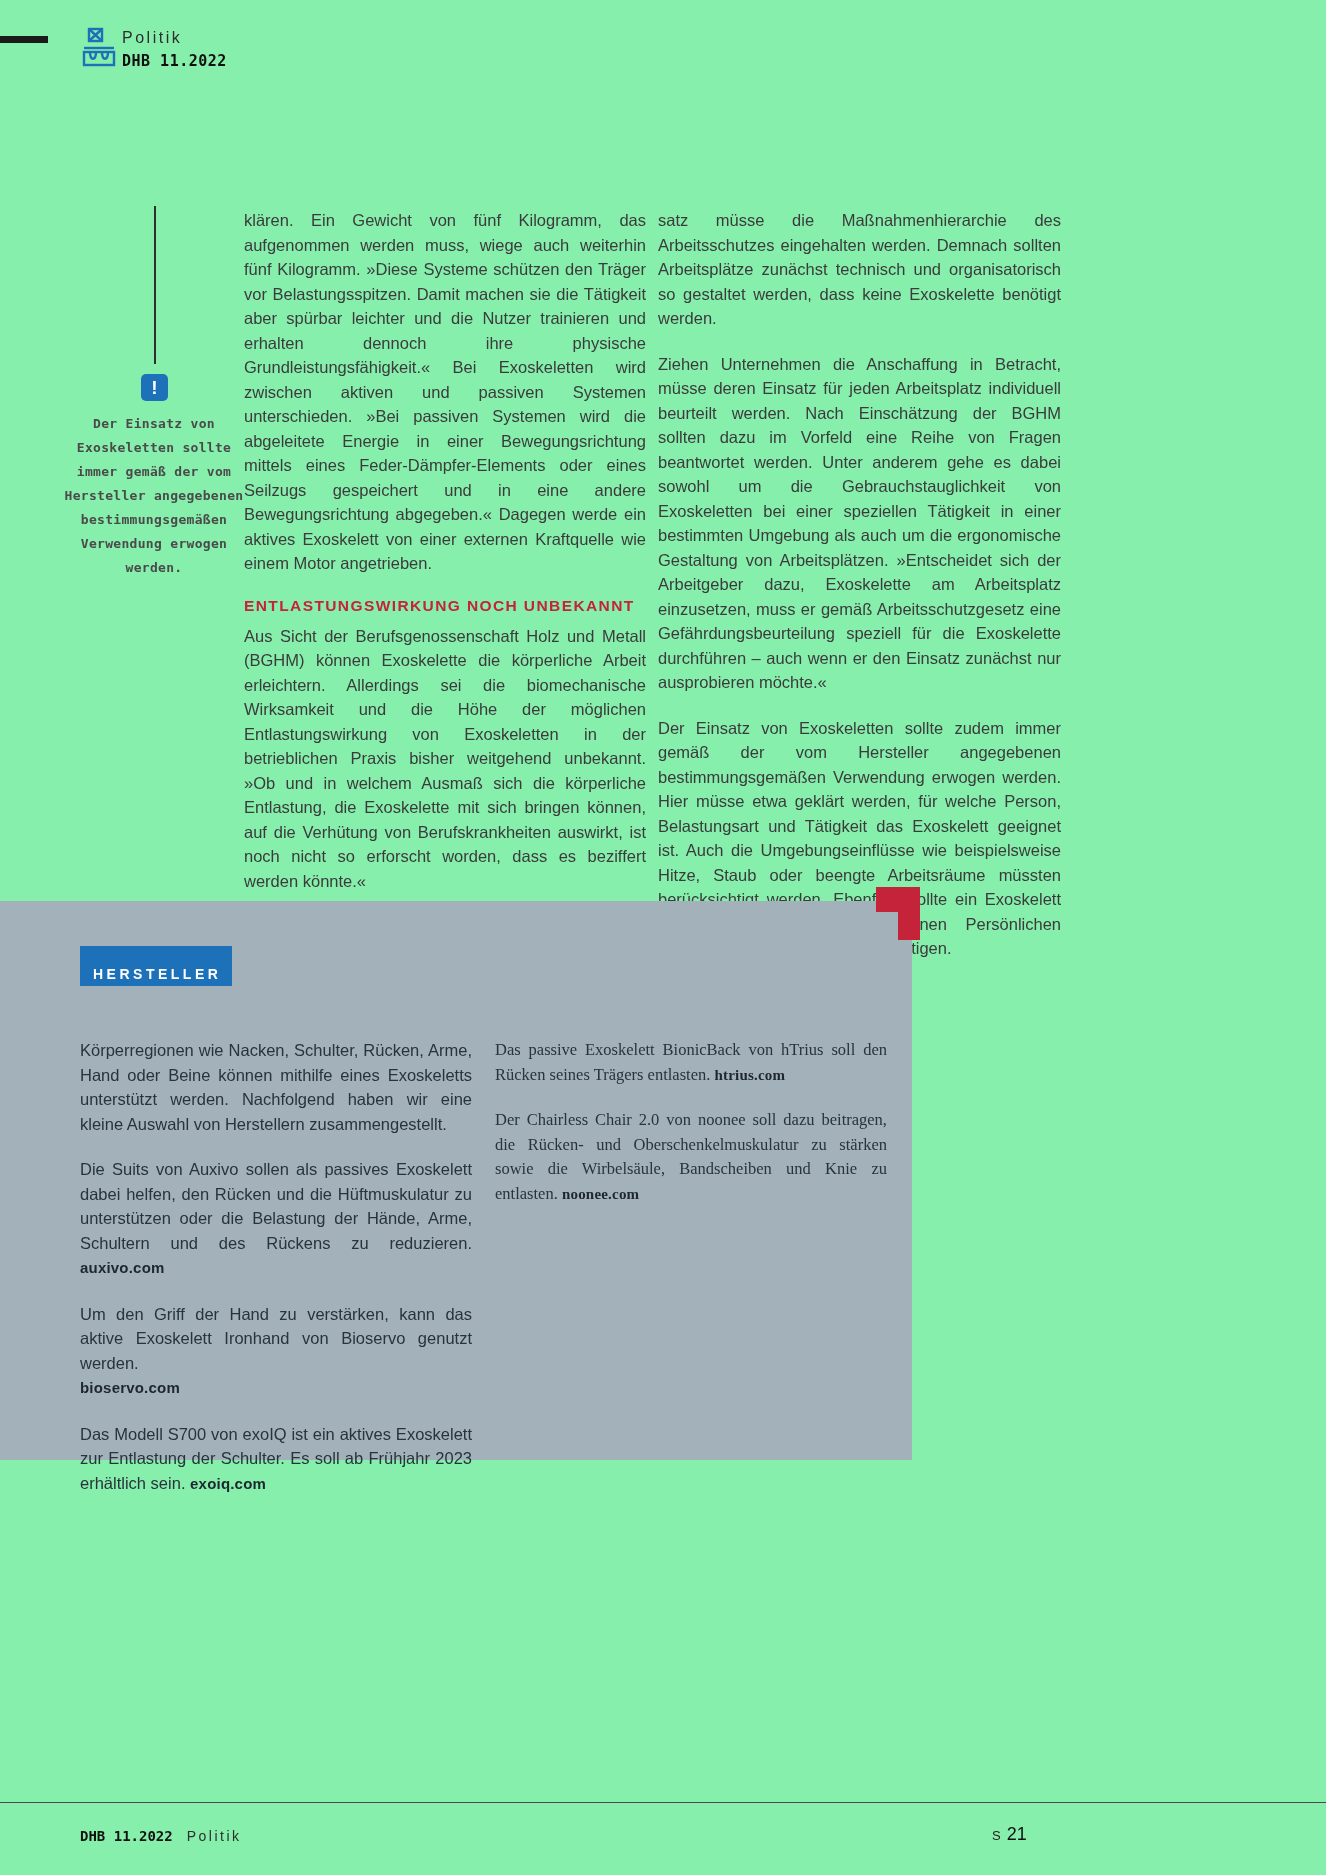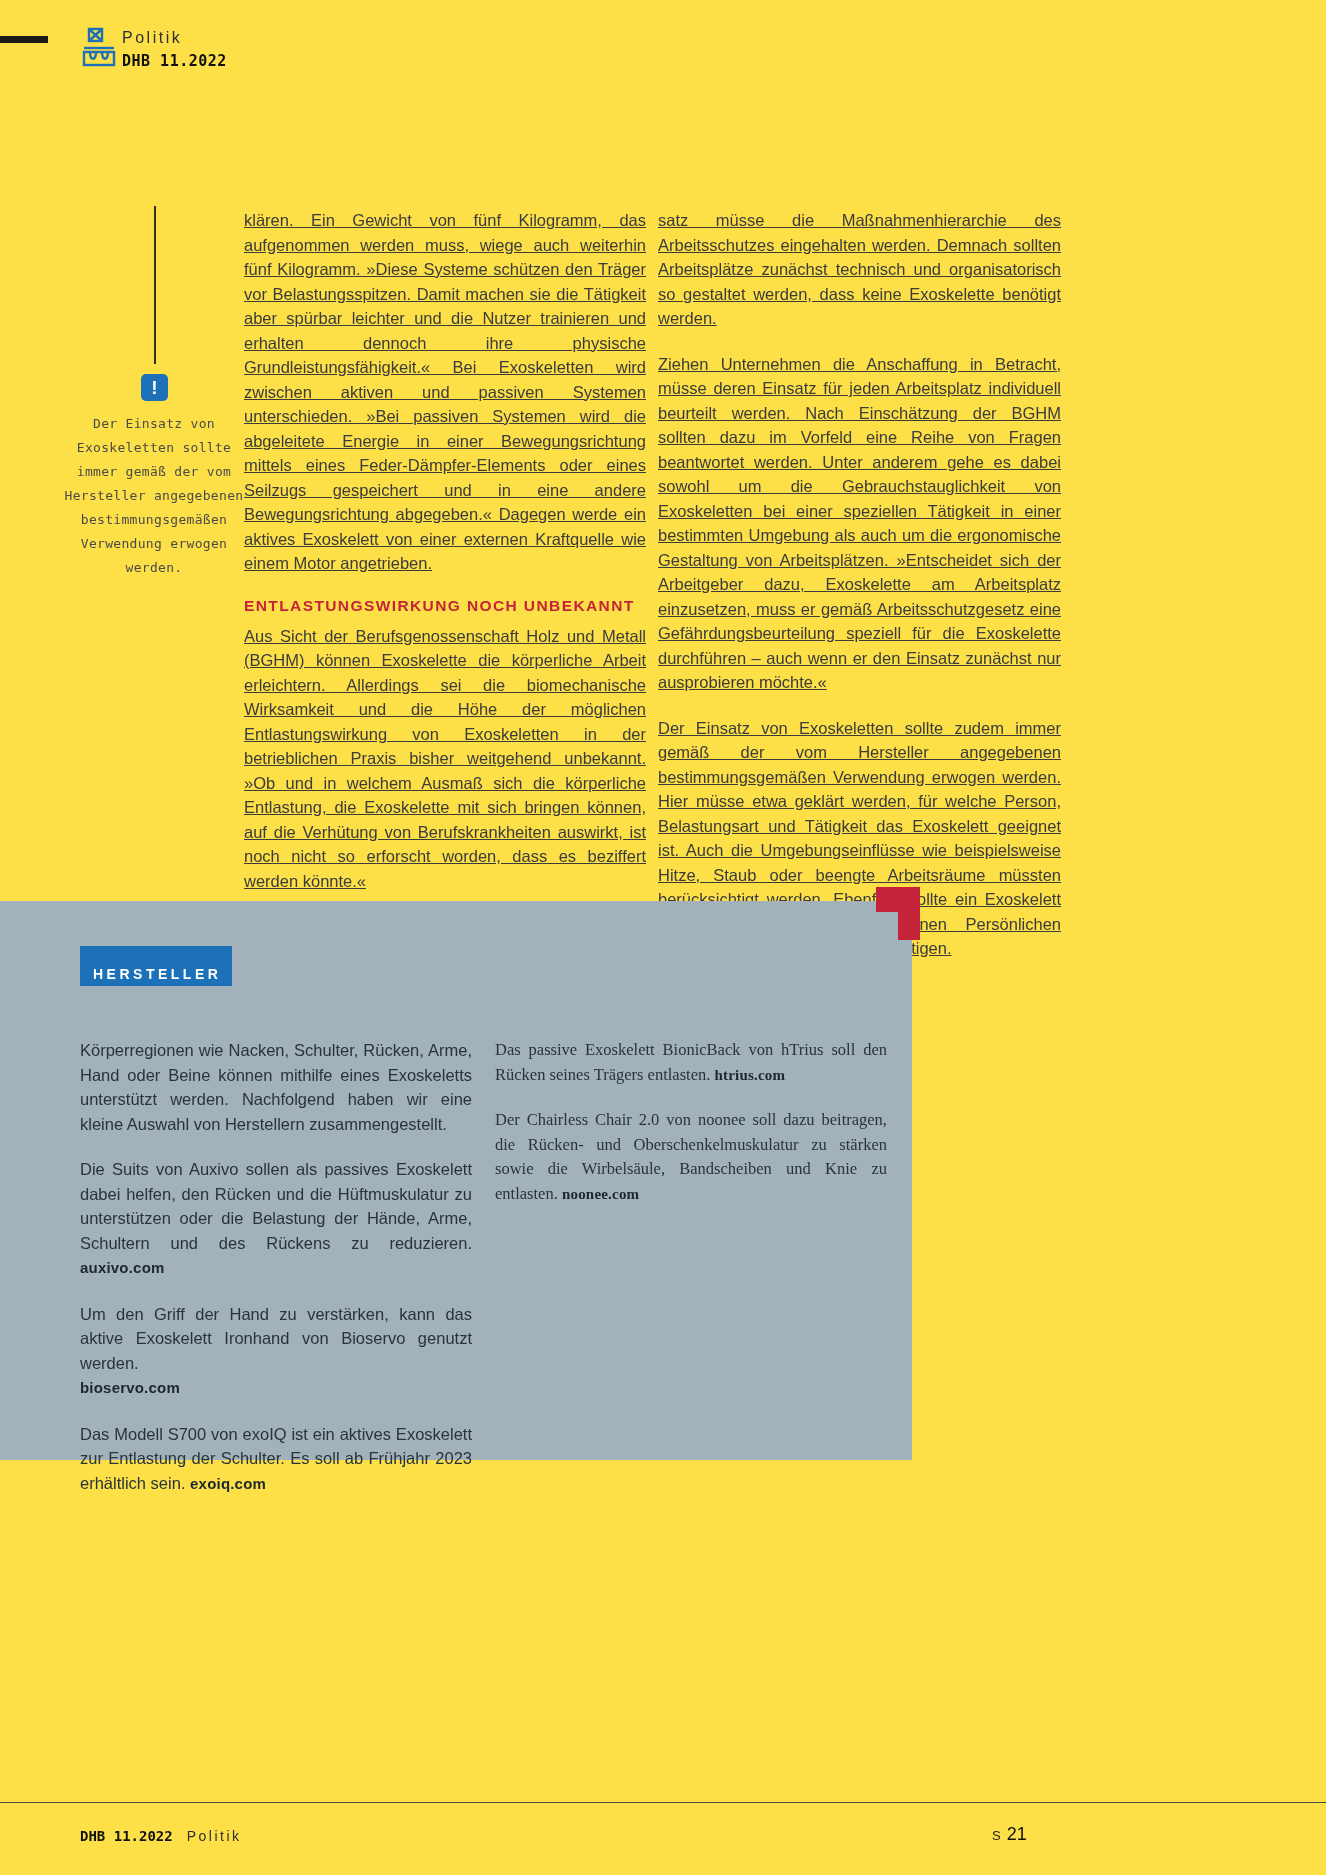--- a/index.html
+++ b/index.html
@@ -1,45 +1,45 @@
 <!DOCTYPE html>
 <html><head>
 <meta charset="utf-8">
 <style>
   * { margin:0; padding:0; box-sizing:border-box; }
   body { background:#e8e8e8; }
   .page {
     position:relative;
     width:1326px; height:1875px;
     margin:0 auto;
-    background:#fde047;
+    background:#86efac;
     font-family:"Liberation Sans", sans-serif;
     color:#3d3d3d;
     overflow:hidden;
   }
   
   .crop-mark { position:absolute; left:0; top:36px; width:48px; height:7px; background:#1a1a1a; }
   .logo { position:absolute; left:82px; top:26px; width:34px; height:44px; }
   .header-text { position:absolute; left:122px; top:29px; }
   .header-section { font-size:16px; letter-spacing:2.5px; color:#2e2e2e; }
   .header-issue { font-family:"DejaVu Sans Mono", monospace; font-weight:700; font-size:15px; letter-spacing:0.5px; color:#111; margin-top:5px; }
 
   
   .pq-rule { position:absolute; left:154px; top:206px; width:2px; height:158px; background:#2f2f2f; }
   .info-icon { position:absolute; left:141px; top:374px; width:27px; height:27px; background:#1d71b8; border-radius:5px;
                color:#fff; font-weight:700; font-size:19px; text-align:center; line-height:27px; }
   .pullquote { position:absolute; left:60px; top:412px; width:188px;
                font-family:"DejaVu Sans Mono", monospace; font-size:13px; line-height:24px;
-               letter-spacing:0.3px; text-align:center; color:#4a4a4a; }
+               letter-spacing:0.3px; text-align:center; color:#4a4a4a;font-weight:bold; }
 
   
   .col { position:absolute; top:208px; }
   .col-1 { left:244px; width:402px; }
   .col-2 { left:658px; width:403px; }
-  .col p { font-size:16.5px; line-height:24.5px; text-align:justify; margin-bottom:21px; color:#3b3b3b;text-decoration:underline; }
+  .col p { font-size:16.5px; line-height:24.5px; text-align:justify; margin-bottom:21px; color:#3b3b3b; }
   .col-heading { color:#c42339; font-weight:700; font-size:15.5px; letter-spacing:1.4px; margin:2px 0 9px 0; }
 
   
   .vendor-box { position:absolute; left:0; top:901px; width:912px; height:559px; background:#a3b1ba; }
   .corner-accent { position:absolute; left:876px; top:887px; width:44px; height:53px; background:#c42339;
                    clip-path:polygon(0 0, 100% 0, 100% 100%, 50% 100%, 50% 47%, 0 47%); }
   .box-label { position:absolute; left:80px; top:946px; background:#1d71b8; color:#fff;
                font-weight:700; font-size:14px; letter-spacing:3.5px; padding:20px 11px 4px 13px; }
   .box-col { position:absolute; top:990px;margin-top:48px; }
   .box-col-1 { left:80px; width:392px; }

